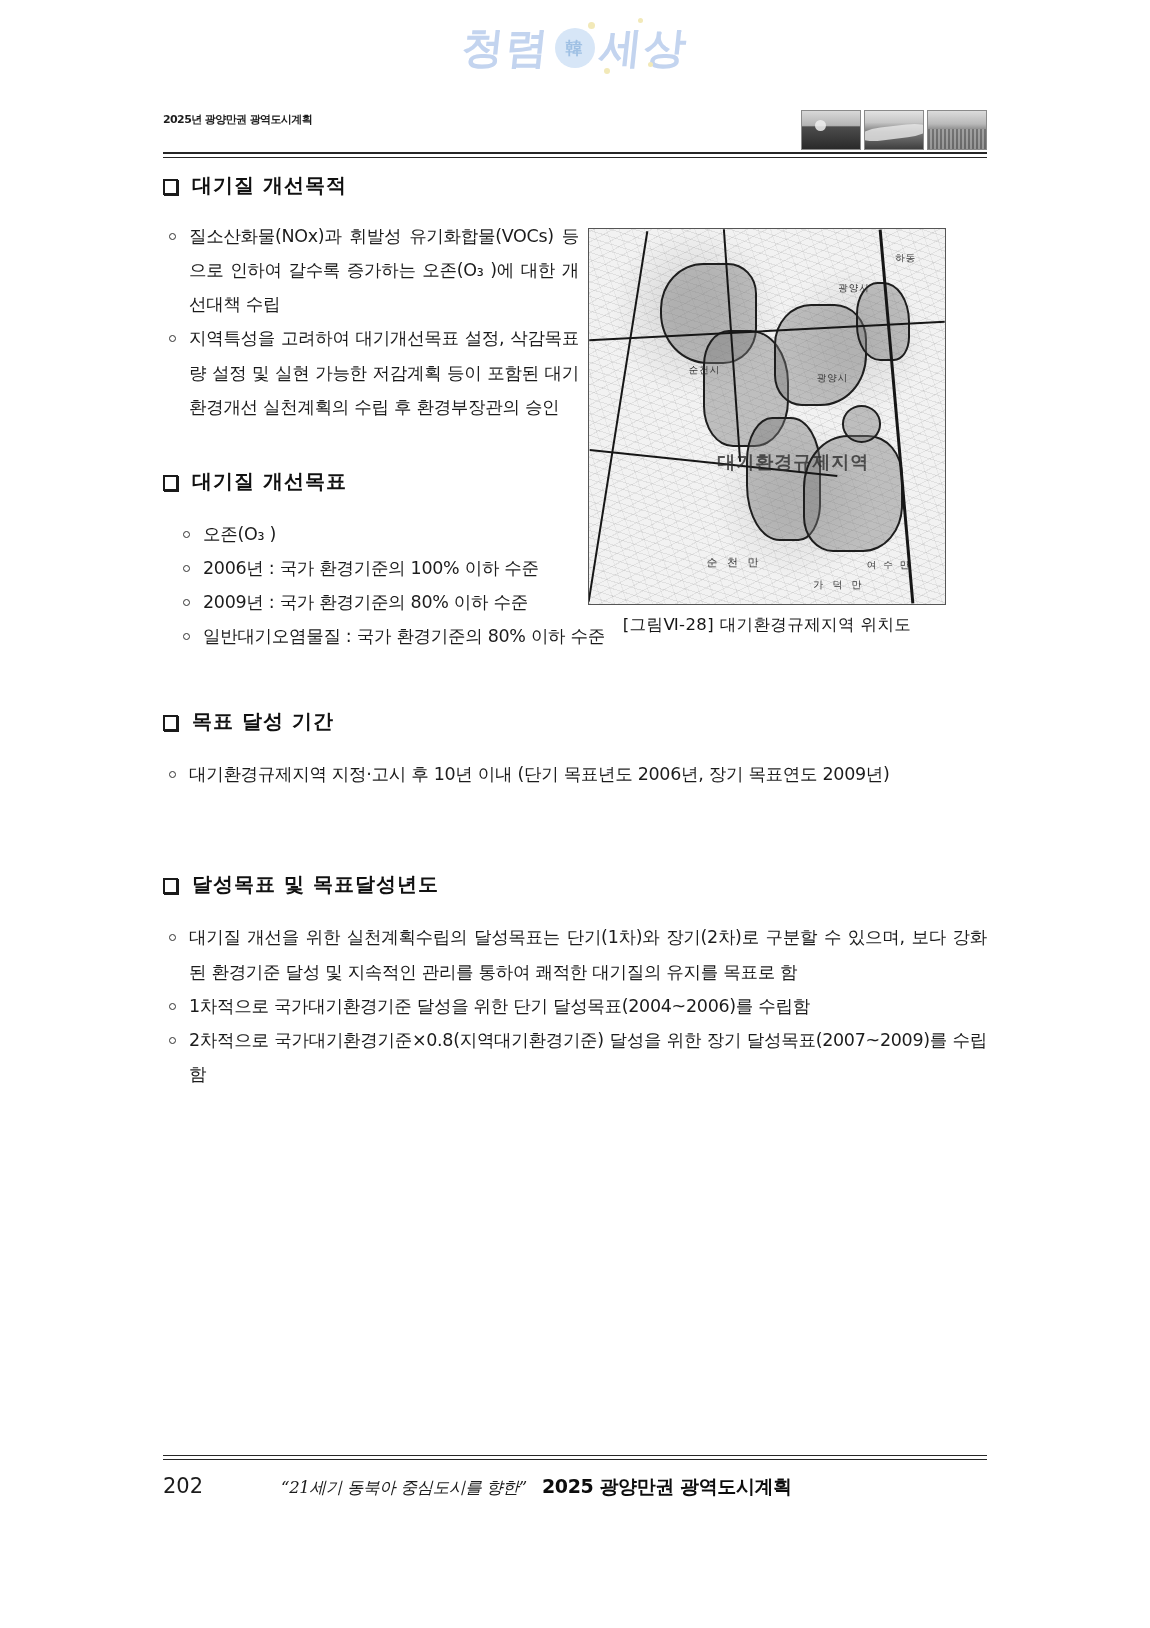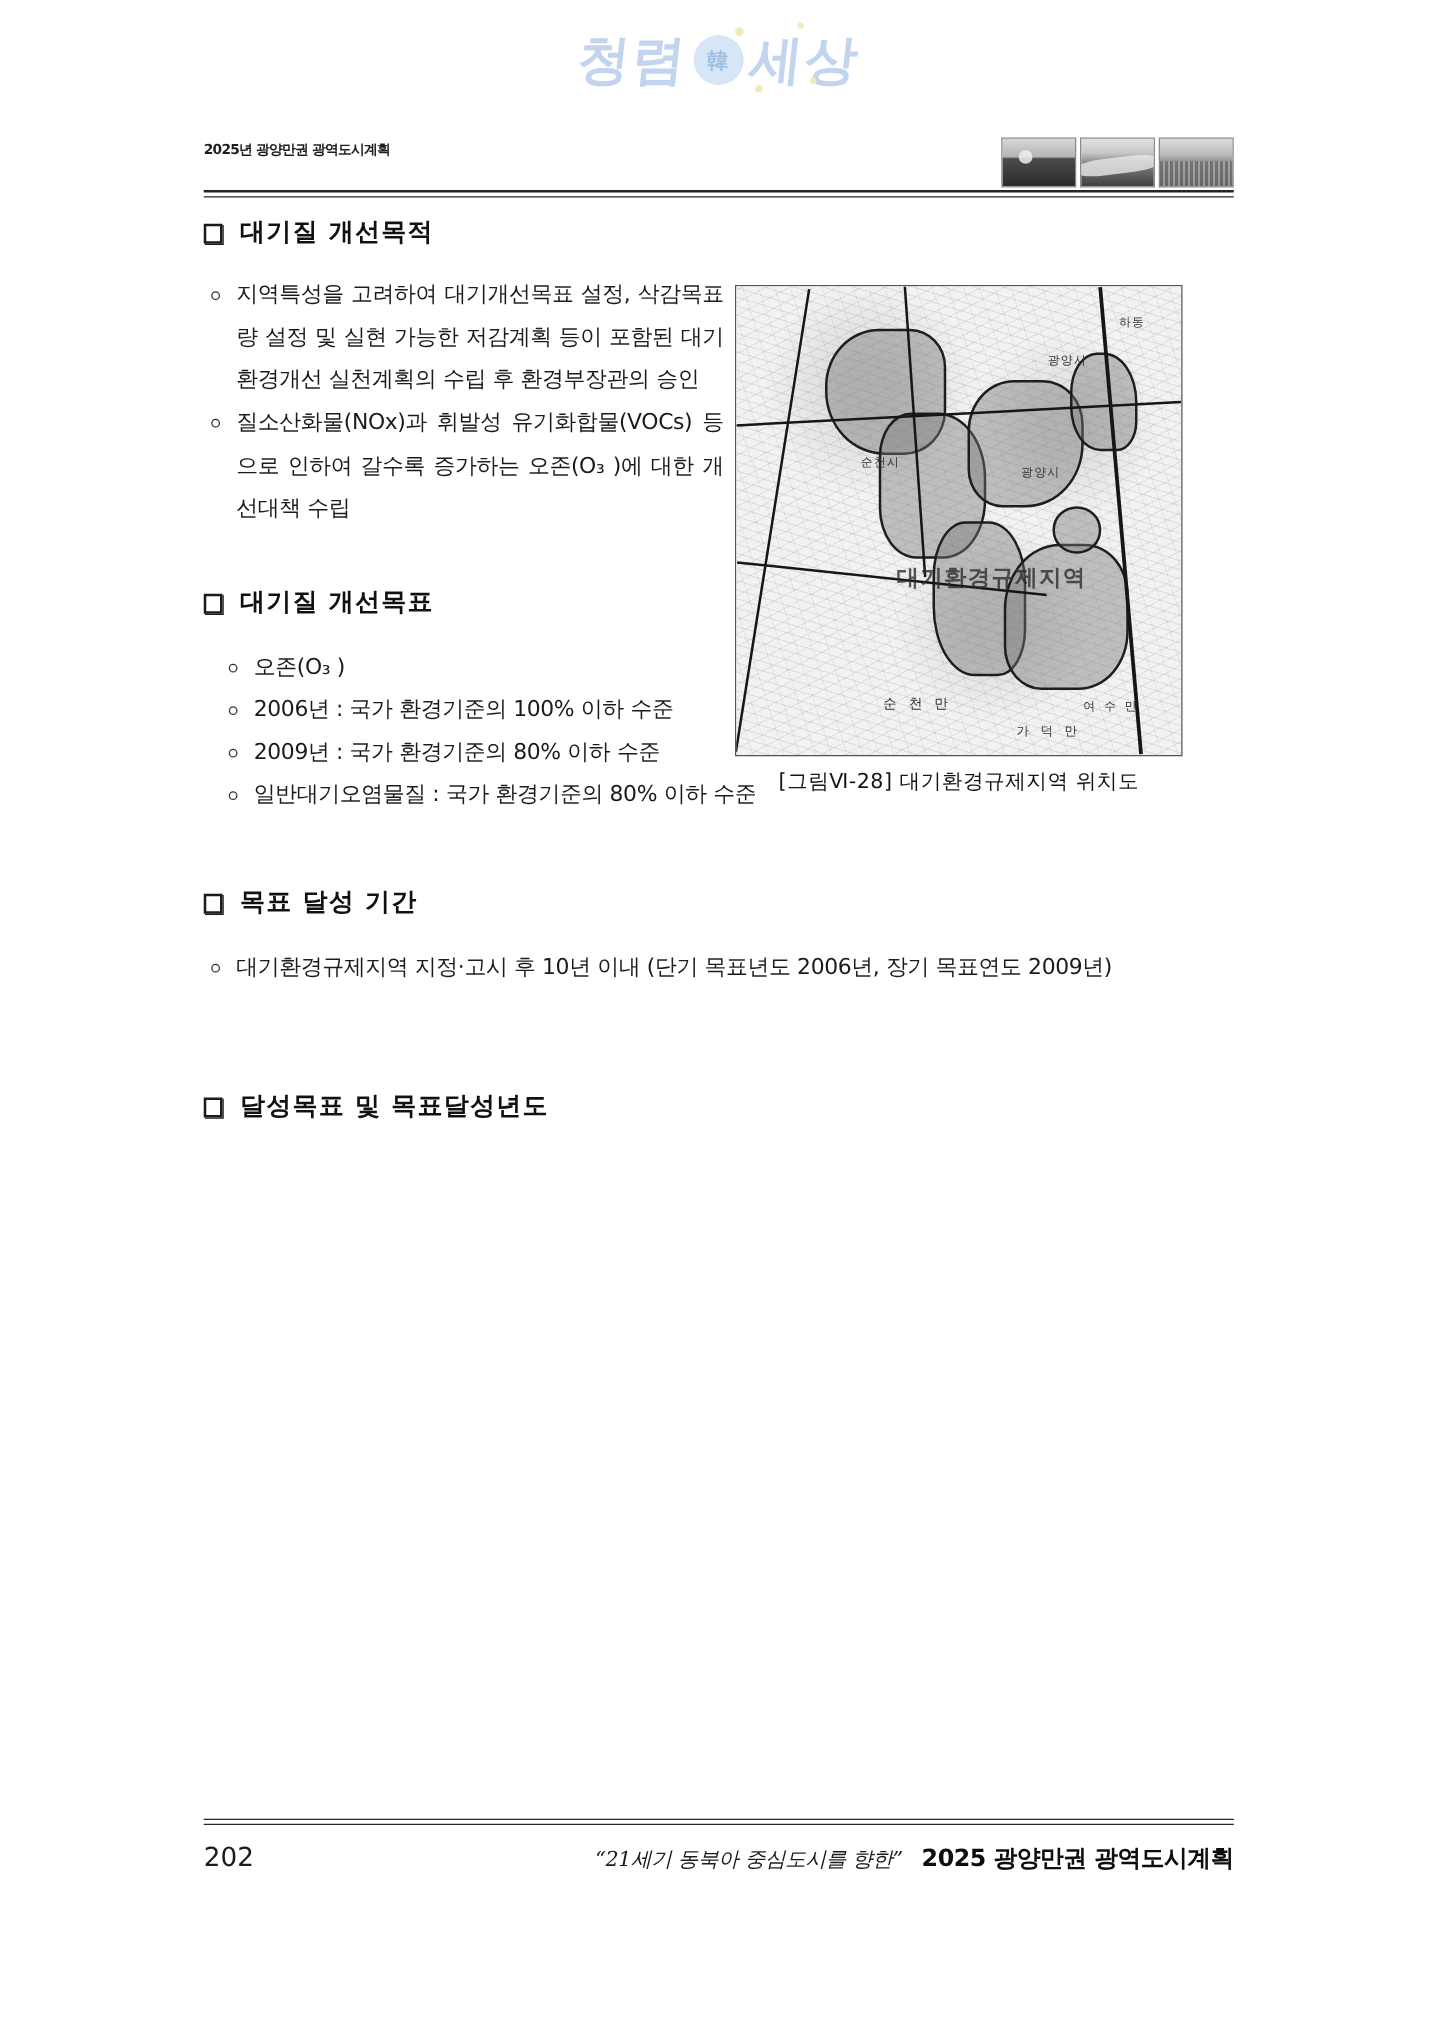--- a/index.html
+++ b/index.html
@@ -317,21 +317,21 @@
     align-items: baseline;
   }
   .pageno {
     font-size: 21px;
     color: #1b1b1b;
     width: 118px;
     flex: 0 0 auto;
   }
   .foot-mid {
     flex: 1 1 auto;
-    text-align: right;
+    text-align: left;
     white-space: nowrap;
   }
   .foot-quote {
     font-family: "DejaVu Serif", "Liberation Serif", serif;
     font-style: italic;
     font-size: 16.5px;
     letter-spacing: -0.3px;
     color: #1b1b1b;
   }
   .foot-title {
@@ -394,22 +394,22 @@
     <div class="fig-cap">[그림Ⅵ-28] 대기환경규제지역 위치도</div>
   </div>
 
   <div class="content">
 
     <div class="sec-head">
       <span class="sq"></span>
       <span>대기질 개선목적</span>
     </div>
     <ul class="lvl1" style="margin-top:20px">
+      <li class="narrow">질소산화물(NOx)과 휘발성 유기화합물(VOCs) 등으로 인하여 갈수록 증가하는 오존(O₃ )에 대한 개선대책 수립</li>
       <li class="narrow">지역특성을 고려하여 대기개선목표 설정, 삭감목표량 설정 및 실현 가능한 저감계획 등이 포함된 대기환경개선 실천계획의 수립 후 환경부장관의 승인</li>
-      <li class="narrow">질소산화물(NOx)과 휘발성 유기화합물(VOCs) 등으로 인하여 갈수록 증가하는 오존(O₃ )에 대한 개선대책 수립</li>
     </ul>
 
     <div class="sec-head" style="margin-top:44px">
       <span class="sq"></span>
       <span>대기질 개선목표</span>
     </div>
     <ul class="lvl1" style="margin-top:22px;padding-left:14px">
       <li>오존(O₃ )</li>
       <li class="dash">2006년 : 국가 환경기준의 100% 이하 수준</li>
       <li class="dash">2009년 : 국가 환경기준의 80% 이하 수준</li>
@@ -421,20 +421,25 @@
       <span>목표 달성 기간</span>
     </div>
     <ul class="lvl1" style="margin-top:22px">
       <li>대기환경규제지역 지정·고시 후 10년 이내 (단기 목표년도 2006년, 장기 목표연도 2009년)</li>
     </ul>
 
     <div class="sec-head" style="margin-top:80px">
       <span class="sq"></span>
       <span>달성목표 및 목표달성년도</span>
     </div>
+    <ul class="lvl1" style="margin-top:22px">
+      <li>대기질 개선을 위한 실천계획수립의 달성목표는 단기(1차)와 장기(2차)로 구분할 수 있으며, 보다 강화된 환경기준 달성 및 지속적인 관리를 통하여 쾌적한 대기질의 유지를 목표로 함</li>
+      <li>1차적으로 국가대기환경기준 달성을 위한 단기 달성목표(2004~2006)를 수립함</li>
+      <li>2차적으로 국가대기환경기준×0.8(지역대기환경기준) 달성을 위한 장기 달성목표(2007~2009)를 수립함</li>
+    </ul>
 
   </div>
 
   <div class="rule-bot"></div>
   <div class="footer">
     <div class="pageno">202</div>
     <div class="foot-mid">
       <span class="foot-quote">“21세기 동북아 중심도시를 향한”</span>
       <span class="foot-title">2025 광양만권 광역도시계획</span>
     </div>

